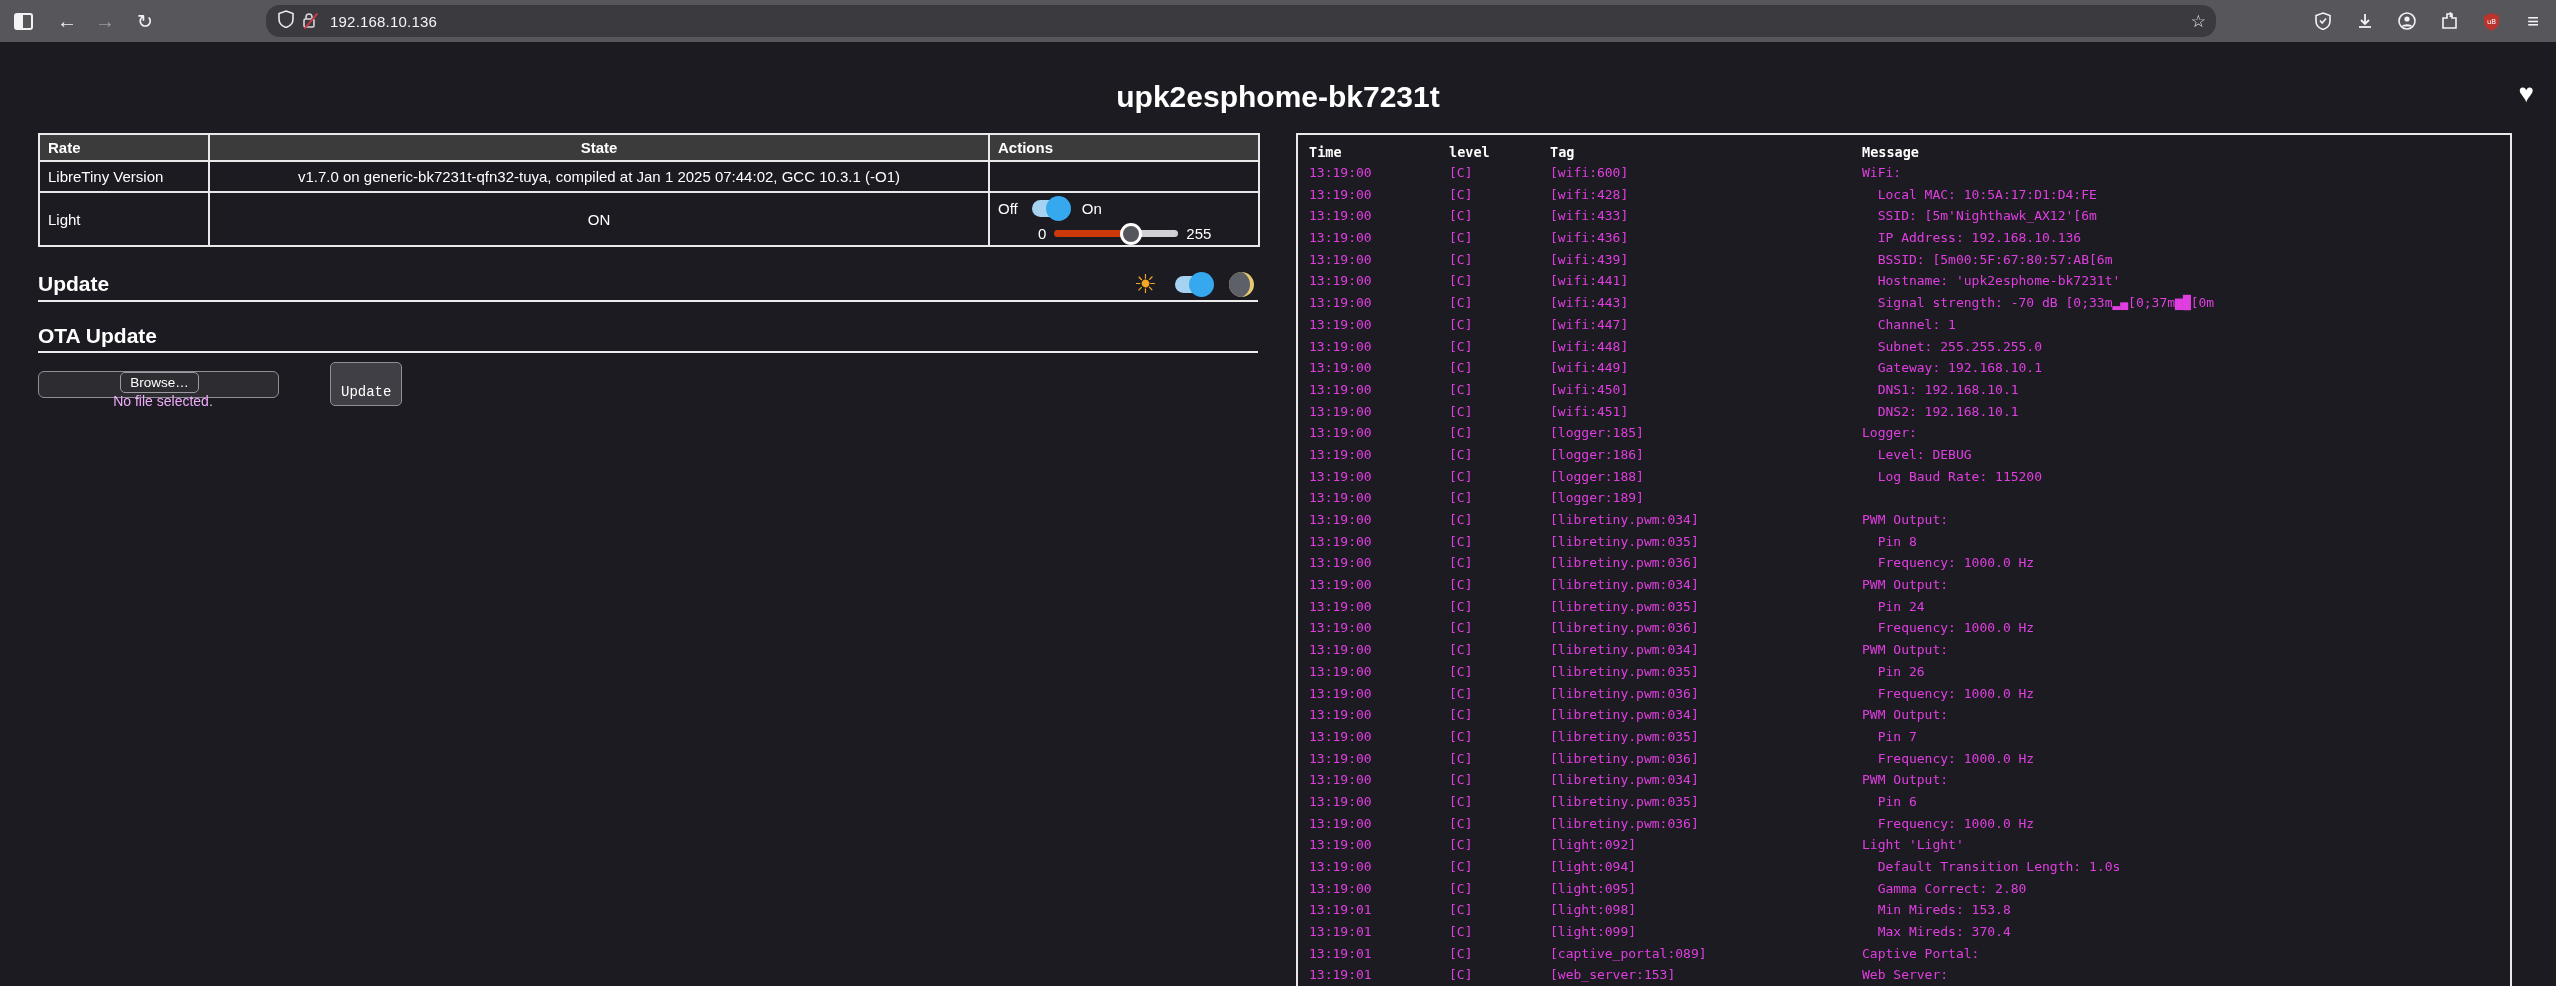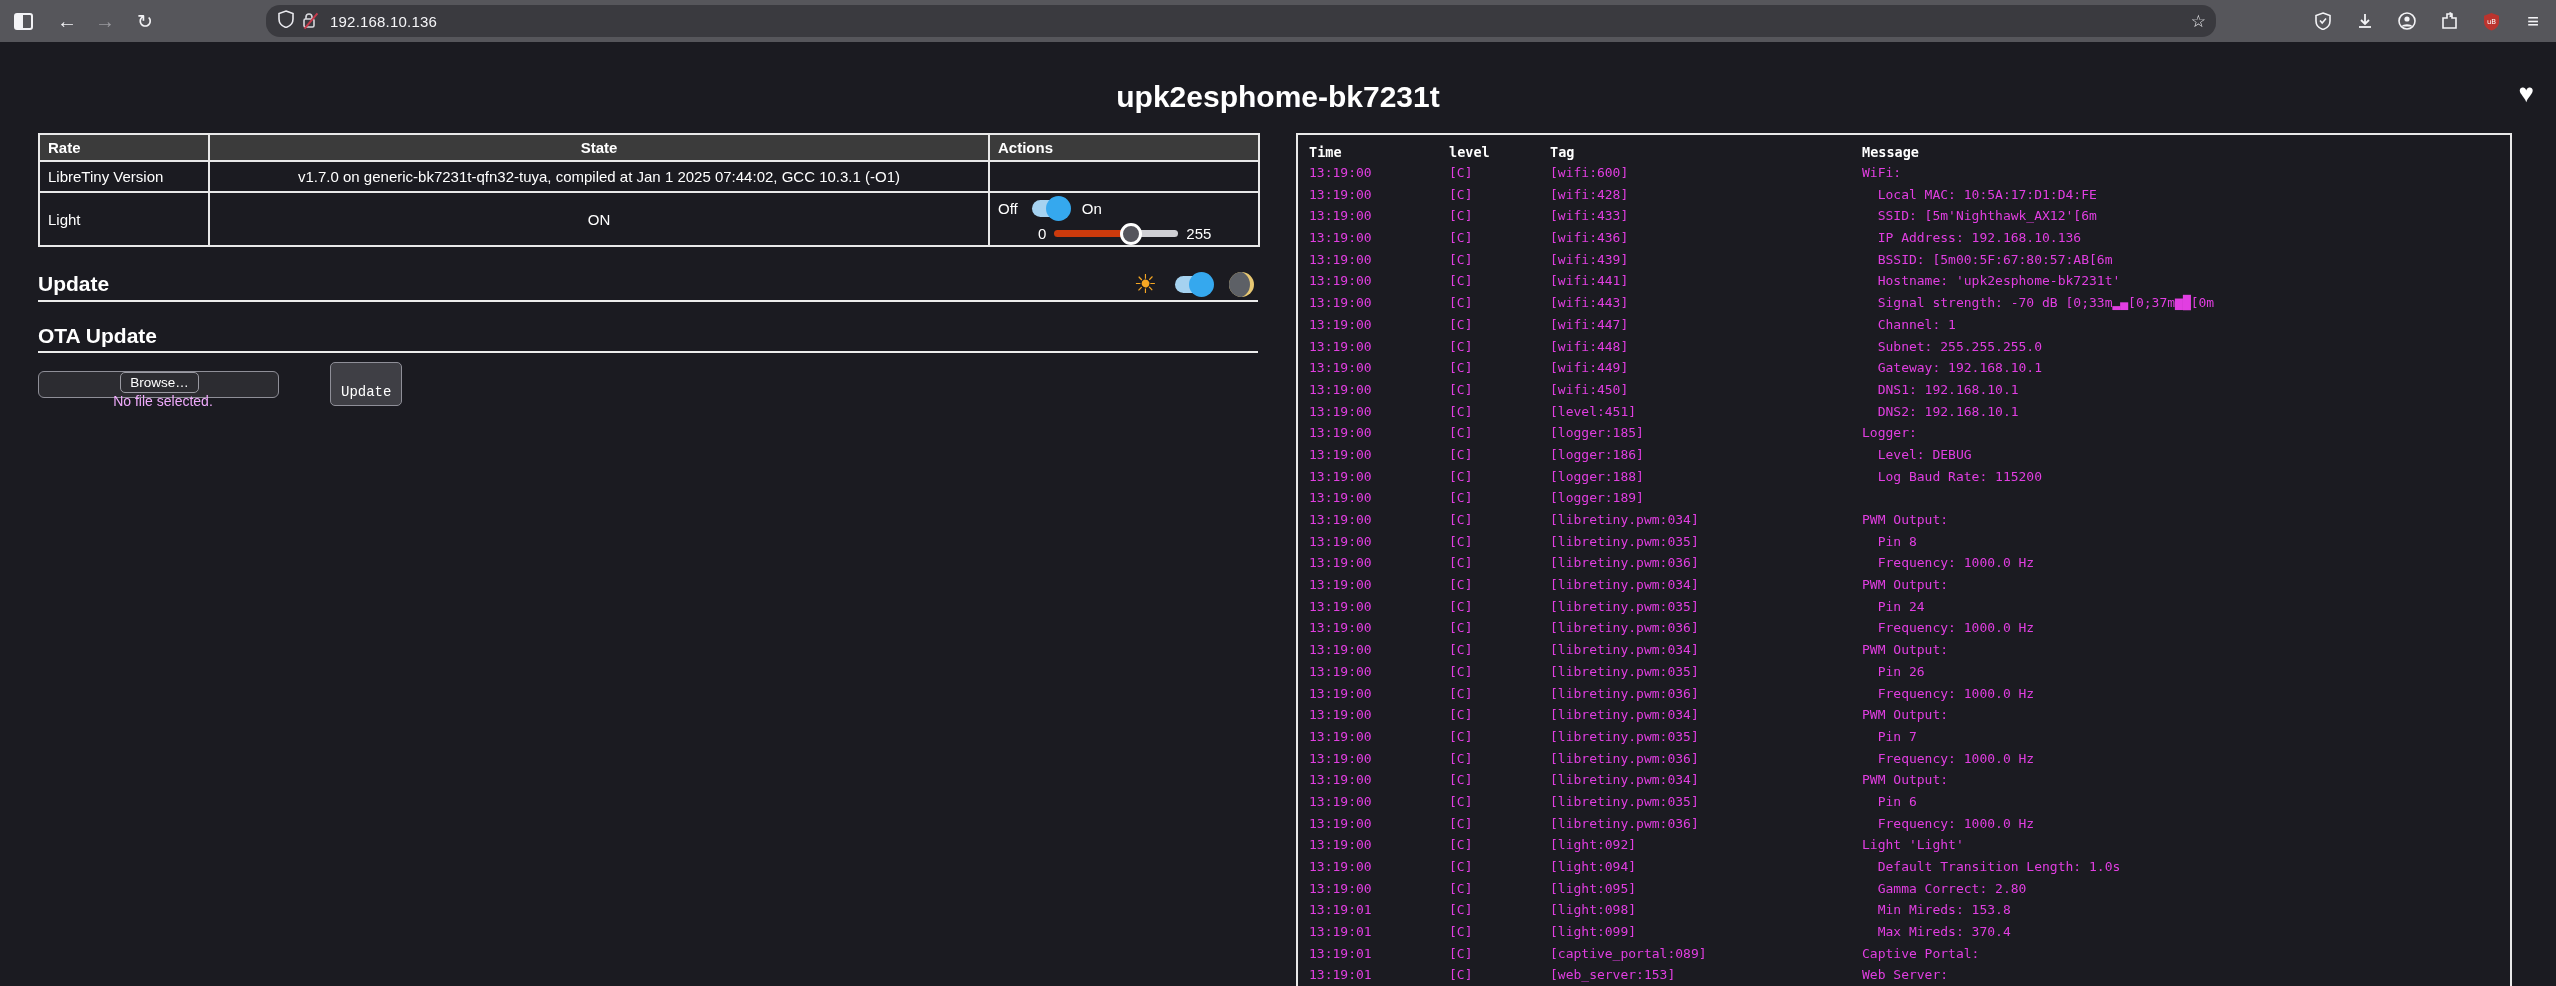--- a/index.html
+++ b/index.html
@@ -309,21 +309,21 @@
   <div class="log-row">
     <span class="lt">13:19:00</span>
     <span class="ll">[C]</span>
     <span class="lg">[wifi:450]</span>
     <span class="lm">  DNS1: 192.168.10.1</span>
   </div>
 
   <div class="log-row">
     <span class="lt">13:19:00</span>
     <span class="ll">[C]</span>
-    <span class="lg">[level:451]</span>
+    <span class="lg">[wifi:451]</span>
     <span class="lm">  DNS2: 192.168.10.1</span>
   </div>
 
   <div class="log-row">
     <span class="lt">13:19:00</span>
     <span class="ll">[C]</span>
     <span class="lg">[logger:185]</span>
     <span class="lm">Logger:</span>
   </div>
 

